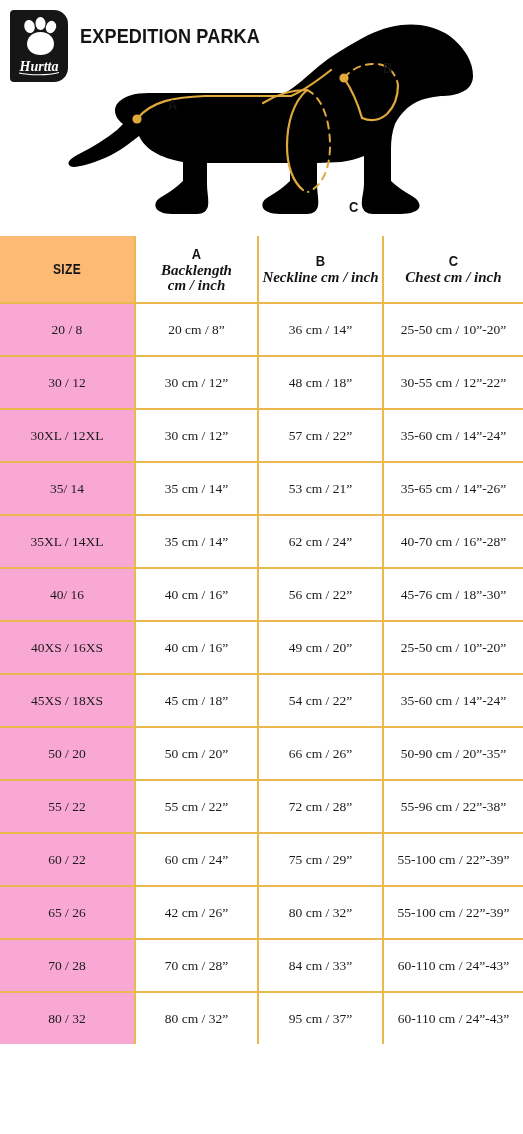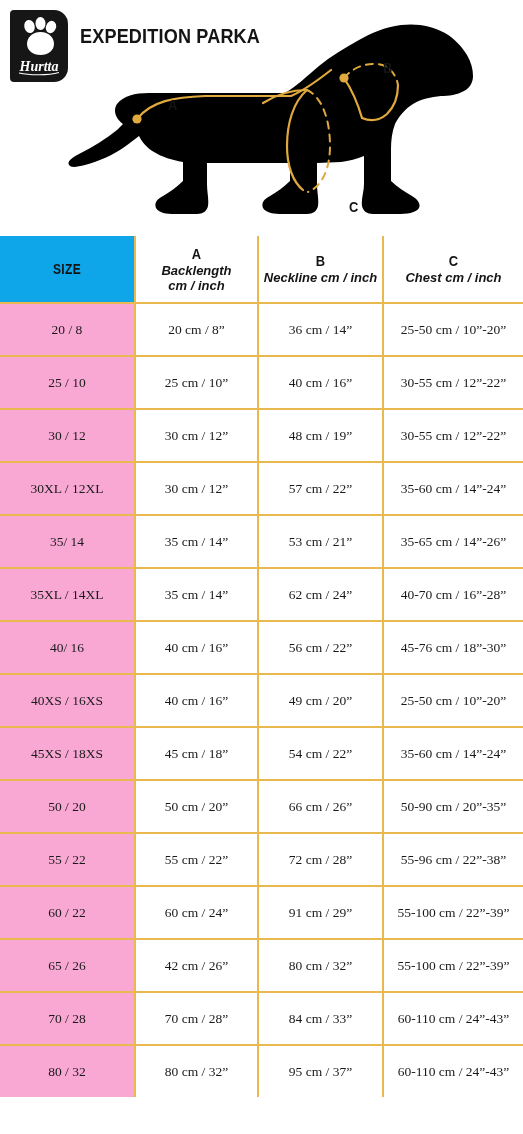--- a/index.html
+++ b/index.html
@@ -111,39 +111,39 @@
     vertical-align: middle;
   }
   .table th:last-child, .table td:last-child { border-right: none; }
   .table tr:first-child th { border-top: none; }
 
   thead th {
     height: 66px;
     background: #ffffff;
   }
   thead th.size-head {
-    background: #0ea5e9;
+    background: #fdba74;
     border-right: 2px solid #e9b84f;
   }
   .head-letter {
     display: block;
     font-family: "Liberation Sans", sans-serif;
     font-weight: bold;
     font-size: 15px;
     color: #141414;
     line-height: 16px;
     transform: scaleX(0.86);
     margin-bottom: 1px;
   }
   .head-sub {
     display: block;
-    font-family: Liberation Sans, sans-serif;
+    font-family: Liberation Serif, serif;
     font-weight: bold;
     font-style: italic;
-    font-size: 13px;
+    font-size: 15px;
     color: #141414;
     line-height: 15px;
   }
   .head-size-label {
     display: block;
     font-family: "Liberation Sans", sans-serif;
     font-weight: bold;
     font-size: 14px;
     letter-spacing: 0.4px;
     color: #141414;
@@ -287,29 +287,23 @@
       </tr>
     </thead>
     <tbody id="table-body">
         <tr>
           <td class="size-cell">20 / 8</td>
           <td>20 cm / 8”</td>
           <td>36 cm / 14”</td>
           <td>25-50 cm / 10”-20”</td>
         </tr>
         <tr>
-          <td class="size-cell">25 / 10</td>
-          <td>25 cm / 10”</td>
-          <td>40 cm / 16”</td>
-          <td>30-55 cm / 12”-22”</td>
-        </tr>
-        <tr>
           <td class="size-cell">30 / 12</td>
           <td>30 cm / 12”</td>
-          <td>48 cm / 19”</td>
+          <td>48 cm / 18”</td>
           <td>30-55 cm / 12”-22”</td>
         </tr>
         <tr>
           <td class="size-cell">30XL / 12XL</td>
           <td>30 cm / 12”</td>
           <td>57 cm / 22”</td>
           <td>35-60 cm / 14”-24”</td>
         </tr>
         <tr>
           <td class="size-cell">35/ 14</td>
@@ -349,21 +343,21 @@
         </tr>
         <tr>
           <td class="size-cell">55 / 22</td>
           <td>55 cm / 22”</td>
           <td>72 cm / 28”</td>
           <td>55-96 cm / 22”-38”</td>
         </tr>
         <tr>
           <td class="size-cell">60 / 22</td>
           <td>60 cm / 24”</td>
-          <td>91 cm / 29”</td>
+          <td>75 cm / 29”</td>
           <td>55-100 cm / 22”-39”</td>
         </tr>
         <tr>
           <td class="size-cell">65 / 26</td>
           <td>42 cm / 26”</td>
           <td>80 cm / 32”</td>
           <td>55-100 cm / 22”-39”</td>
         </tr>
         <tr>
           <td class="size-cell">70 / 28</td>

